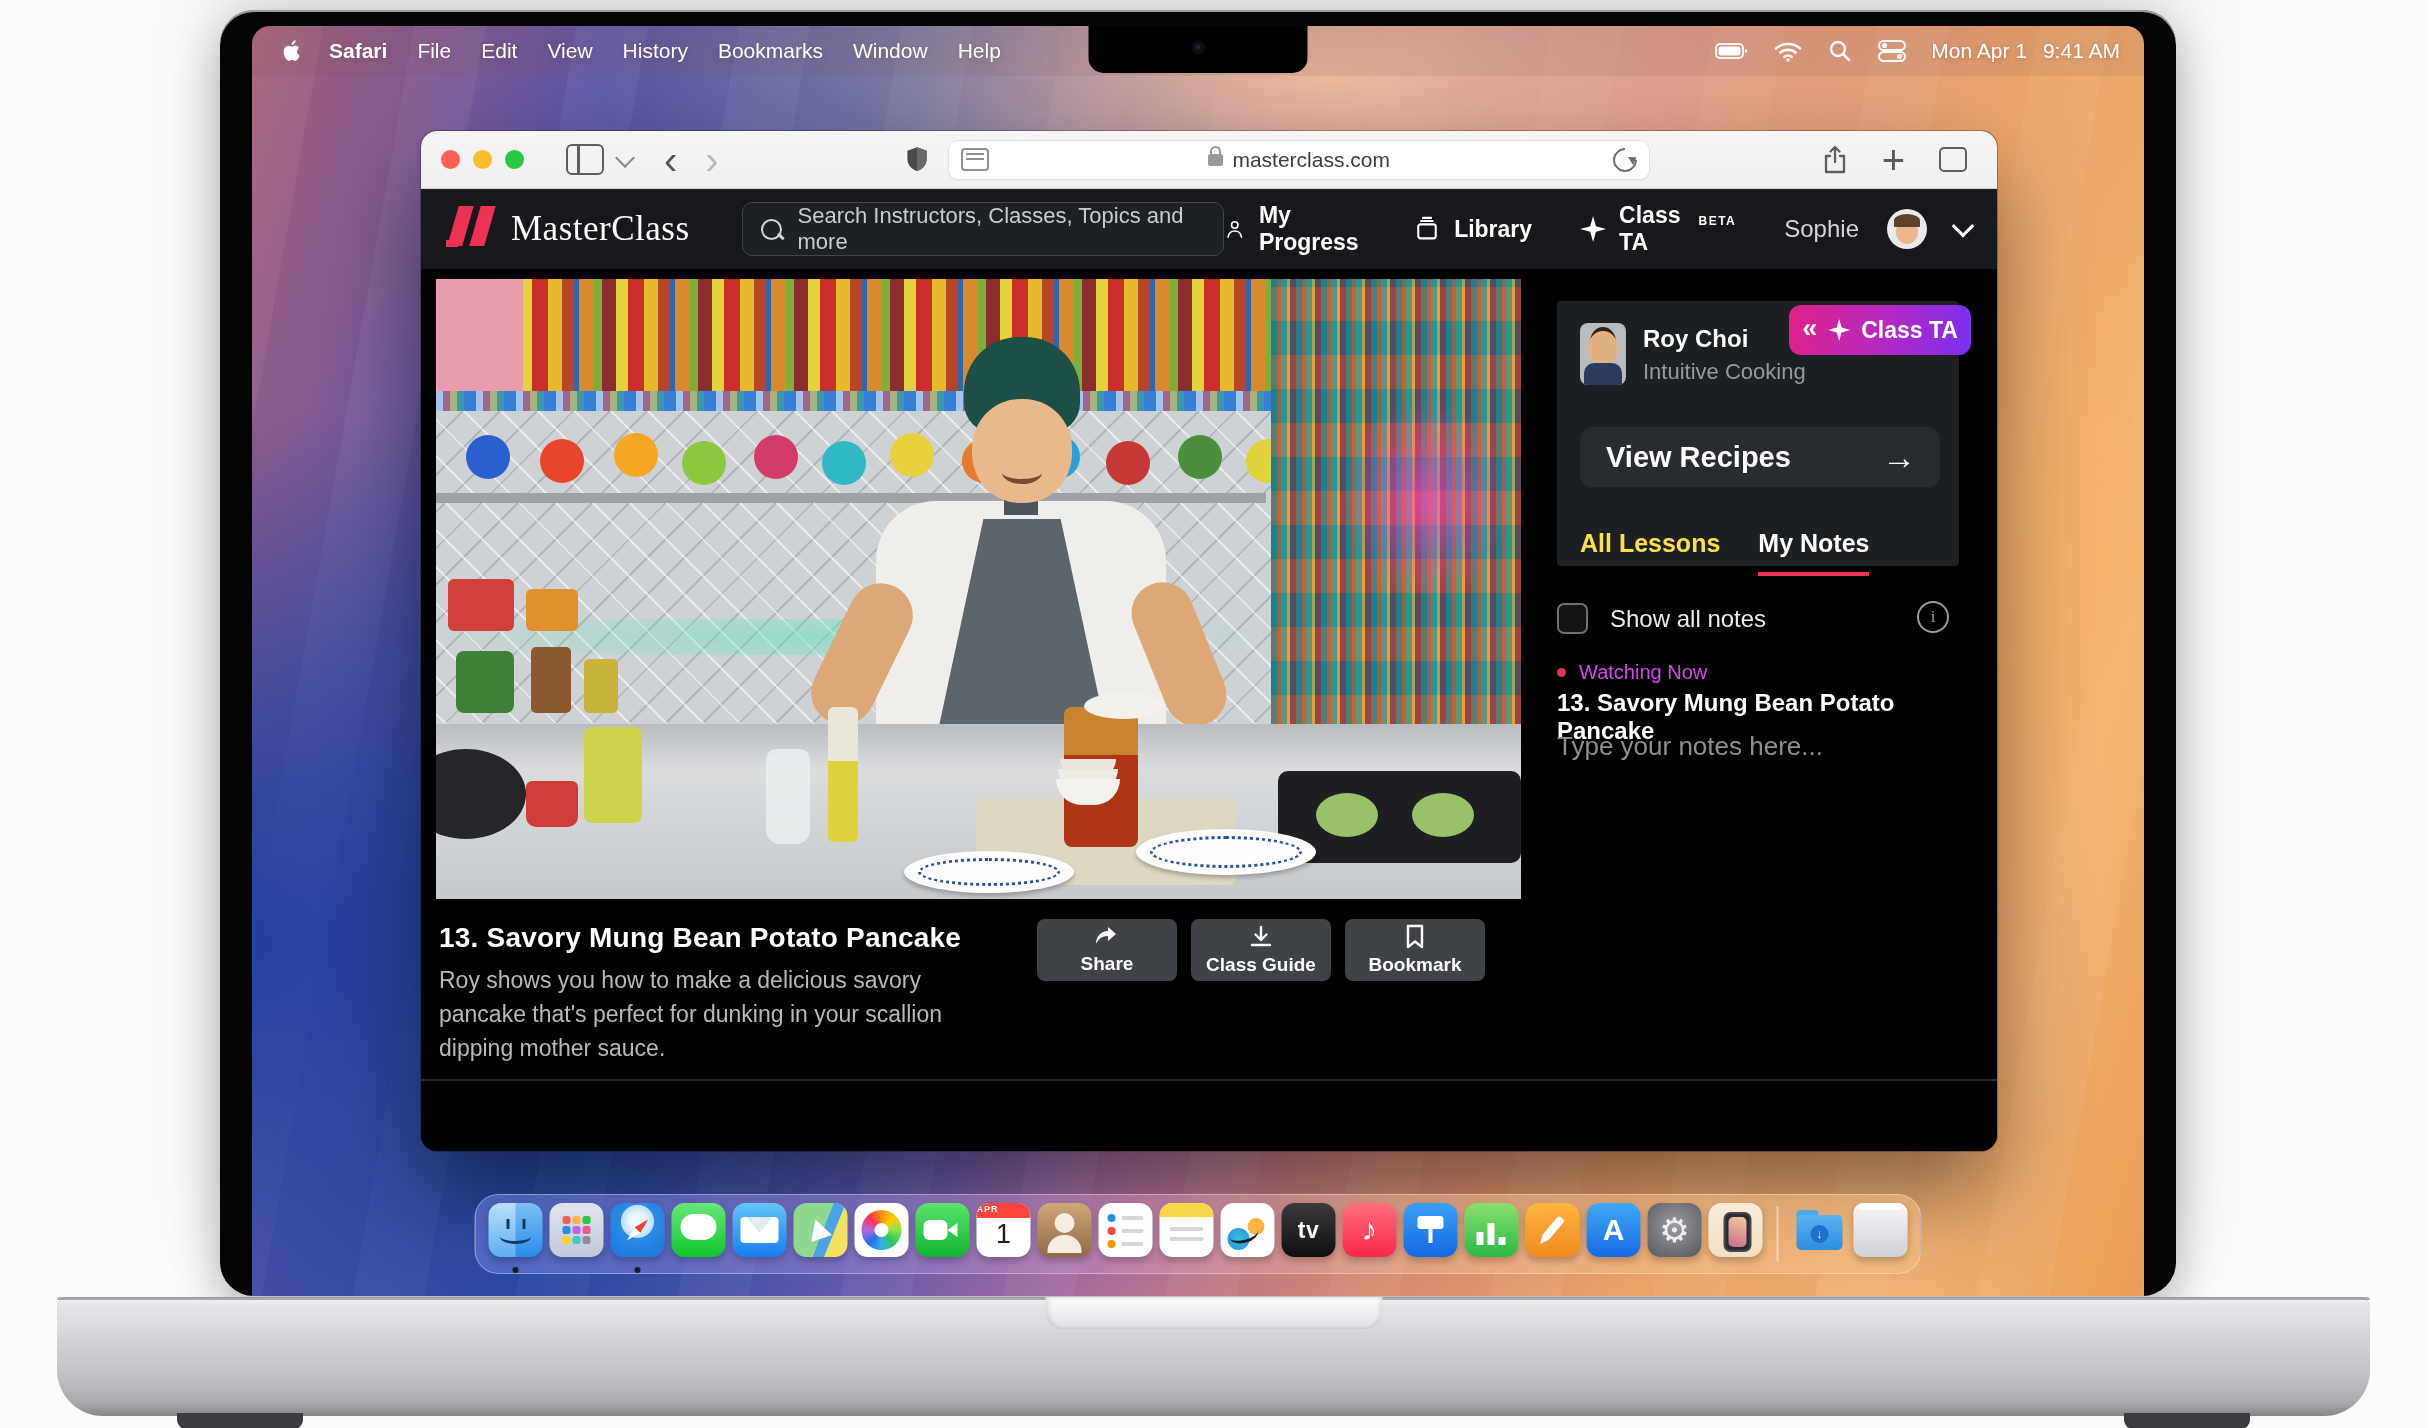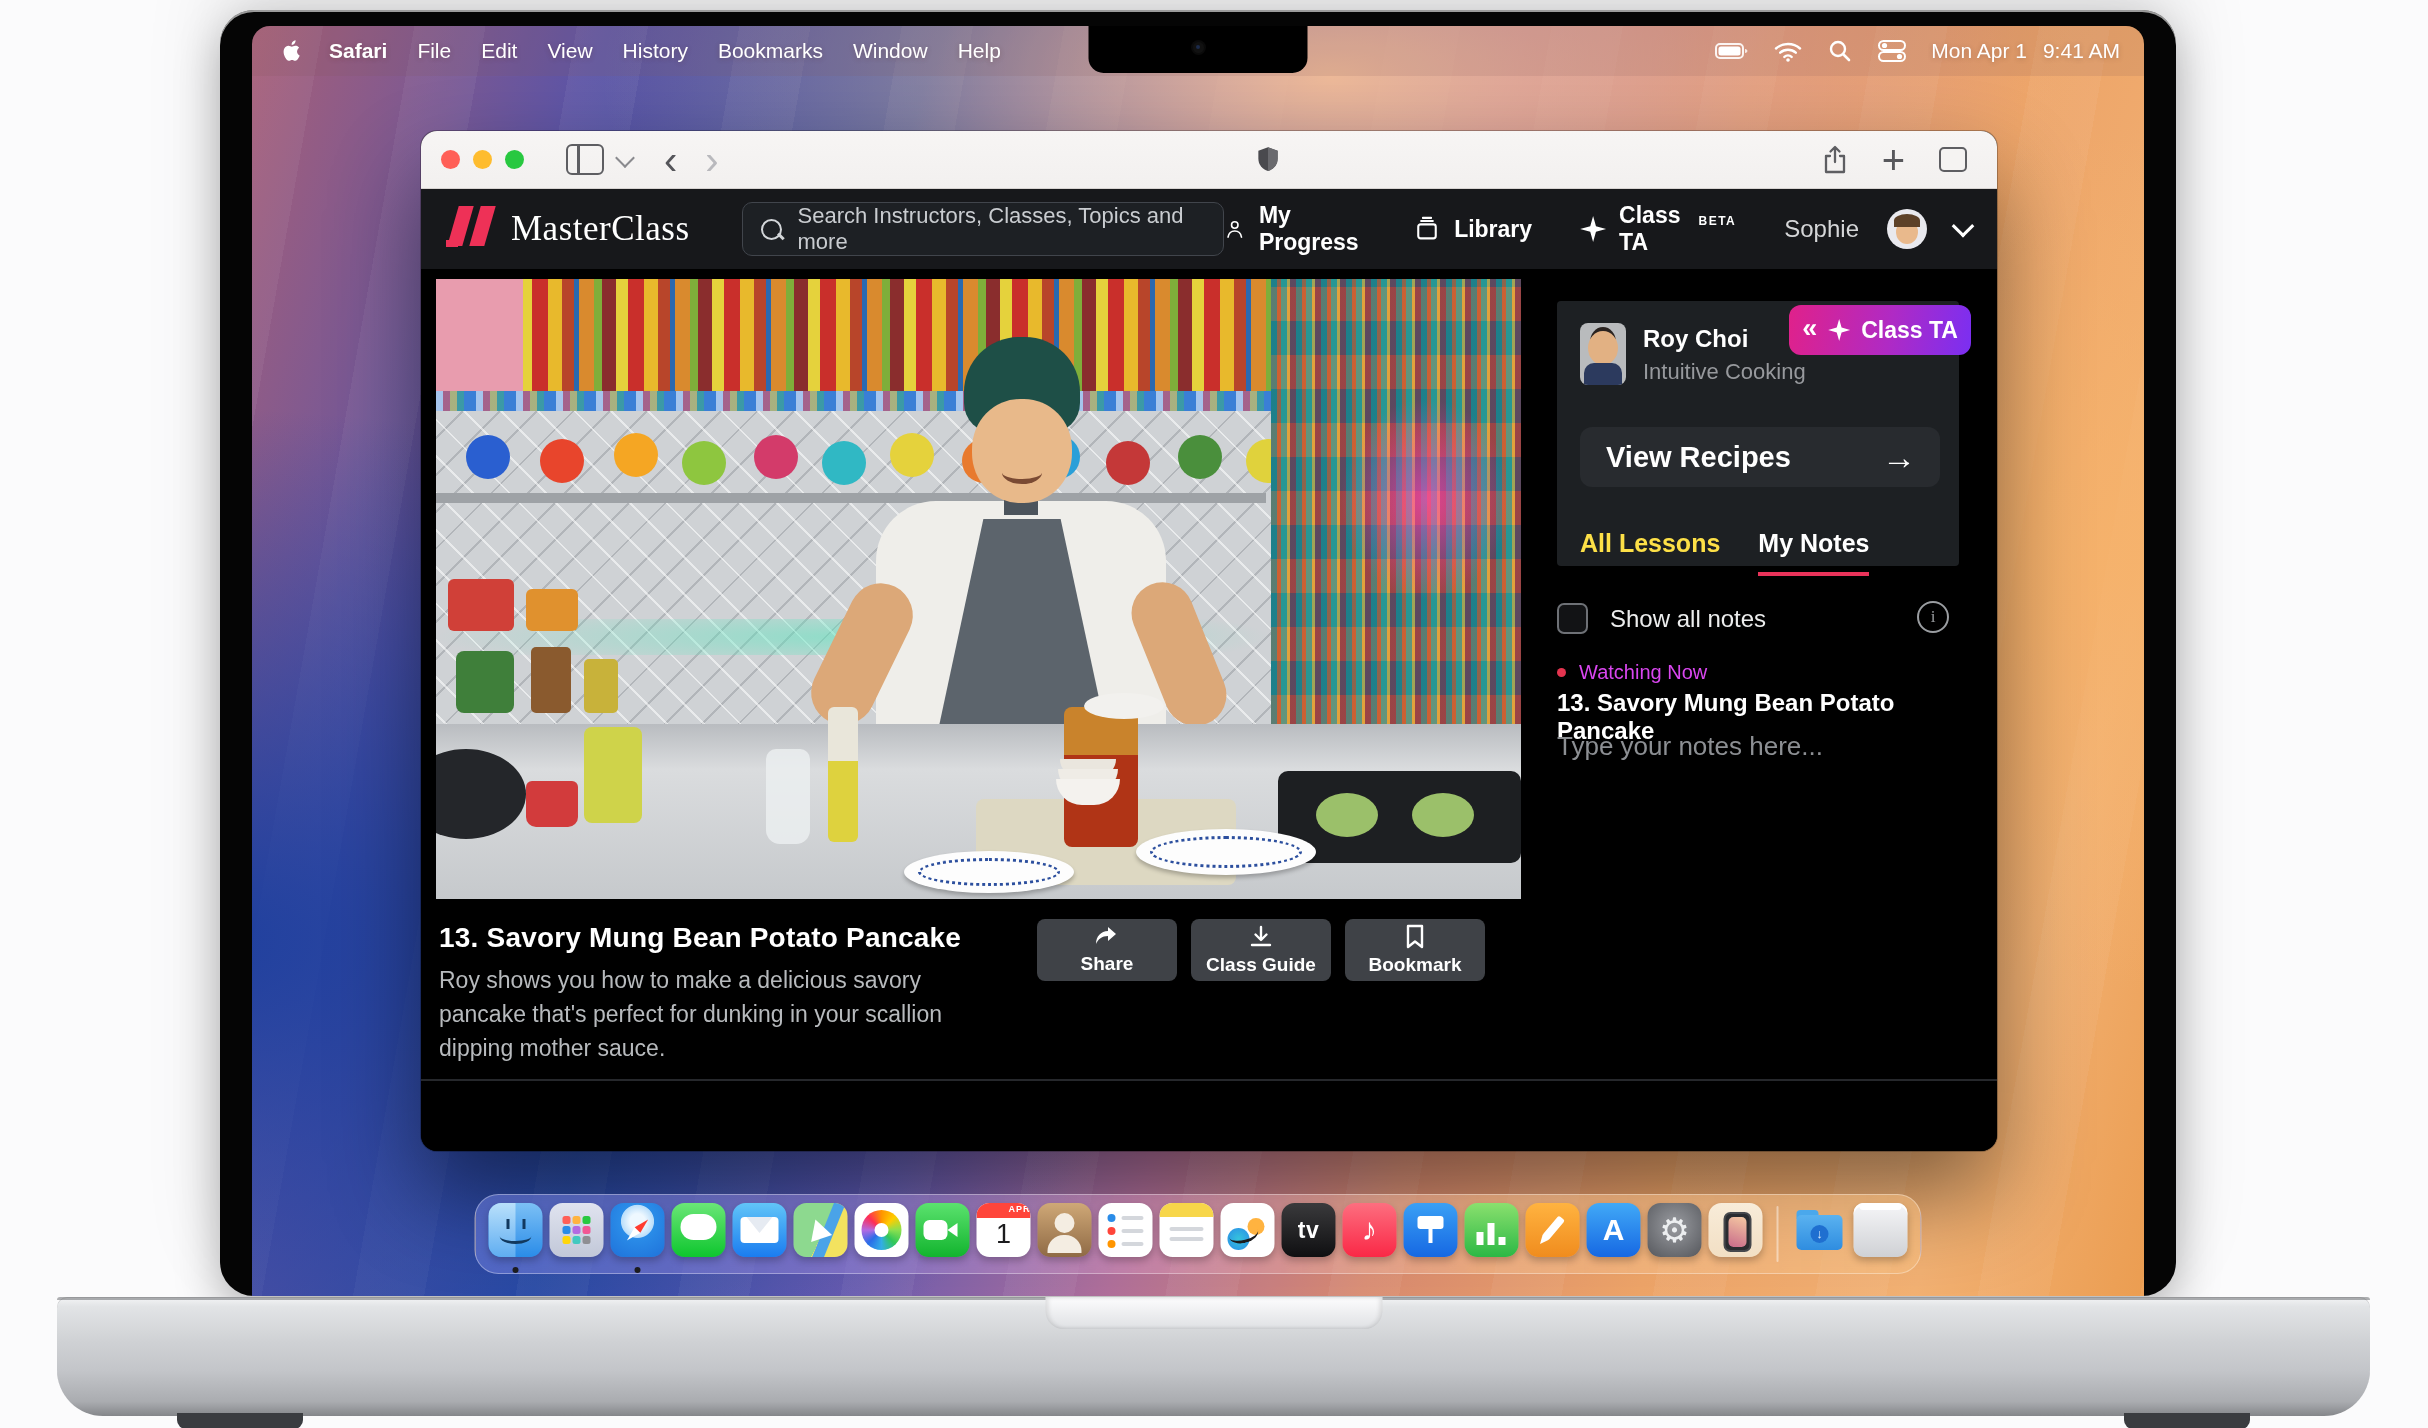--- a/index.html
+++ b/index.html
@@ -211,21 +211,21 @@
   .di-maps::before{content:'';position:absolute;top:-8px;bottom:-8px;left:30px;width:11px;background:#4aa3e8;transform:rotate(22deg)}
   .di-maps .g{left:14px;top:16px;width:0;height:0;border-left:11px solid transparent;border-right:11px solid transparent;border-bottom:20px solid #fff;transform:rotate(-18deg)}
   .di-photos{background:#fff}
   .di-photos .g{inset:7px;border-radius:50%;background:conic-gradient(#ff9500,#ffcc00,#8ce04e,#30c758,#32ade6,#2a6de8,#b36ae2,#ff2d55,#ff9500)}
   .di-photos .g::after{content:'';position:absolute;inset:13px;border-radius:50%;background:#fff}
   .di-facetime{background:linear-gradient(180deg,#5be26e,#12b42e)}
   .di-facetime .g{top:17px;left:8px;width:24px;height:20px;background:#fff;border-radius:6px}
   .di-facetime .g::after{content:'';position:absolute;right:-10px;top:3px;border-top:7px solid transparent;border-bottom:7px solid transparent;border-right:10px solid #fff}
   .di-calendar{background:#fff}
   .di-calendar::before{content:'';position:absolute;top:0;left:0;right:0;height:15px;background:#ff453a}
-  .cal-month{position:absolute;top:1px;left:0;right:0;text-align:right;font-size:9px;font-weight:700;letter-spacing:1px;color:#fff}
+  .cal-month{position:absolute;top:1px;left:0;right:0;text-align:left;font-size:9px;font-weight:700;letter-spacing:1px;color:#fff}
   .cal-day{position:absolute;top:16px;left:0;right:0;text-align:center;font-size:27px;font-weight:400;color:#1c1c1e}
   .di-contacts{background:linear-gradient(180deg,#cfa877,#8f6a45)}
   .di-contacts .g{top:10px;left:17px;width:20px;height:20px;border-radius:50%;background:#f4ede2}
   .di-contacts .g::after{content:'';position:absolute;left:-7px;top:22px;width:34px;height:18px;border-radius:16px 16px 0 0;background:#f4ede2}
   .di-reminders{background:#fff}
   .di-reminders .g{top:11px;left:9px;width:8px;height:8px;border-radius:50%;background:#2a8ce8;box-shadow:0 13px 0 #ff453a,0 26px 0 #ff9500}
   .di-reminders .g::after{content:'';position:absolute;top:2px;left:14px;width:22px;height:4px;border-radius:2px;background:#d4d7dc;box-shadow:0 13px 0 #d4d7dc,0 26px 0 #d4d7dc}
   .di-notes{background:#fff}
   .di-notes::before{content:'';position:absolute;top:0;left:0;right:0;height:14px;background:#f7d64a}
   .di-notes .g{top:24px;left:10px;width:34px;height:3.6px;border-radius:2px;background:#d4d7dc;box-shadow:0 10px 0 #d4d7dc}
@@ -313,20 +313,26 @@
         </div>
         <span class="sidebar-ic"></span>
         <span class="chev-dn"></span>
         <span class="tb-ic nav-arrow back">‹</span>
         <span class="tb-ic nav-arrow fwd">›</span>
         <span class="tb-spacer"></span>
         <svg class="shield" viewBox="0 0 24 28">
             <path d="M12 2l9 3.4v7.1c0 6-3.8 9.8-9 11.8-5.2-2-9-5.8-9-11.8V5.4z" fill="#4a4a4e"></path>
             <path d="M12 2l9 3.4v7.1c0 6-3.8 9.8-9 11.8z" fill="#6a6a6e"></path>
           </svg>
+        <div class="url-pill">
+          <span class="reader-ic"></span>
+          <span class="lock"></span>
+          <span class="url-text">masterclass.com</span>
+          <span class="reload"></span>
+        </div>
         <span class="tb-spacer"></span>
         <div class="tb-right">
           <svg width="26" height="30" viewBox="0 0 26 30">
               <path d="M13 3v14M8.5 6.5L13 2l4.5 4.5M8 11H4v16h18V11h-4" fill="none" stroke="#5e5e62" stroke-width="2.3" stroke-linecap="round" stroke-linejoin="round"></path>
             </svg>
           <span class="tb-ic plus-svg">+</span>
           <span class="tabs-ic"></span>
         </div>
       </div>
 

